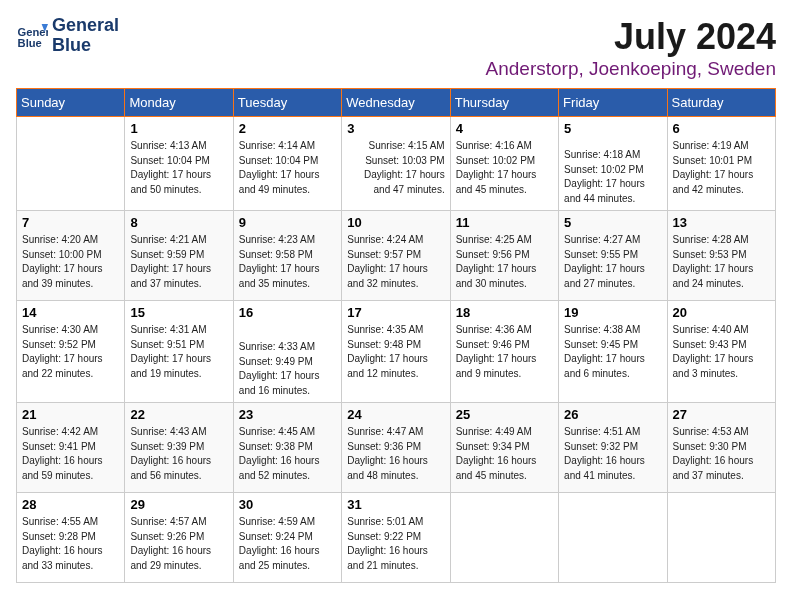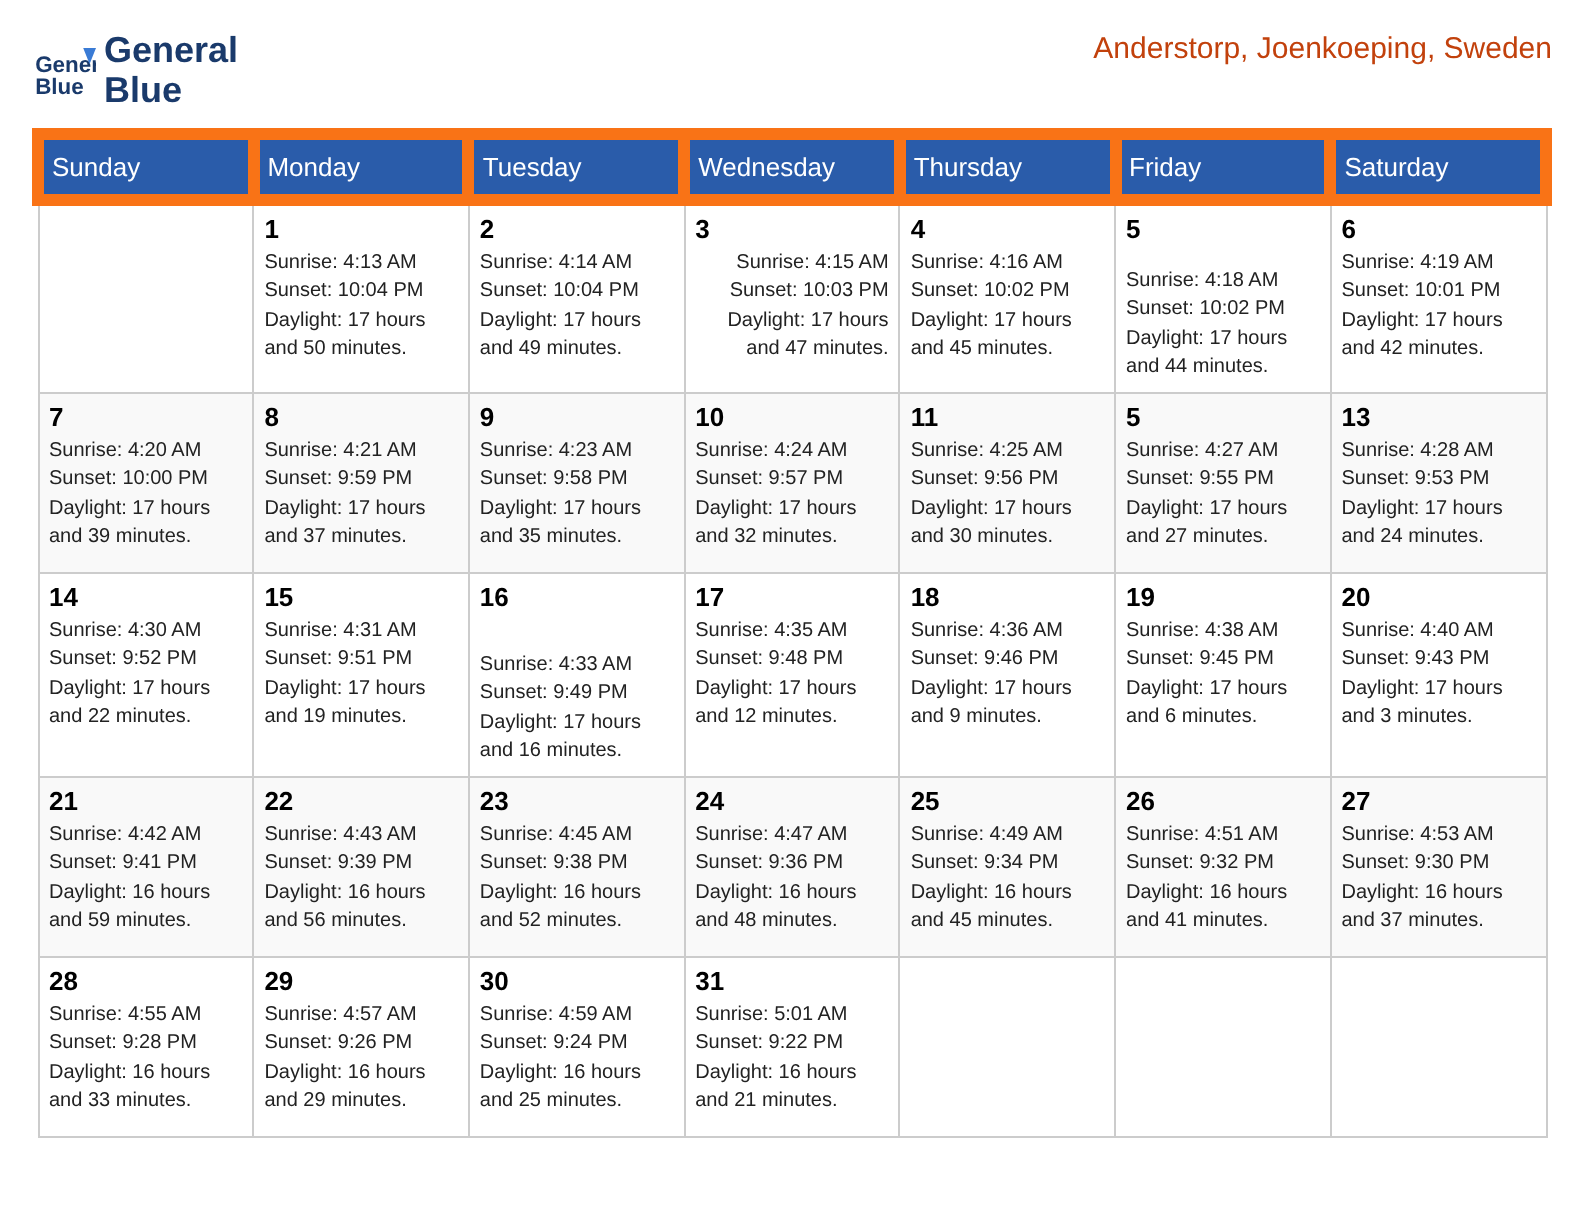--- a/index.html
+++ b/index.html
@@ -33,38 +33,38 @@
     }
     .title-block {
       text-align: right;
     }
     .month-title {
       font-size: 36px;
       font-weight: bold;
       color: #1a1a1a;
     }
     .location-title {
-      font-size: 15px;
-      color: #c2410c;
+      font-size: 19px;
+      color: #701a75;
     }
     table {
       width: 100%;
       border-collapse: collapse;
       font-size: 11px;
     }
     thead tr {
       background-color: #2a5caa;
       color: #fff;
     }
     thead th {
       padding: 6px 4px;
       text-align: left;
       font-size: 13px;
       font-weight: normal;
-      border: 6px solid #f97316;
+      border: 1px solid #f97316;
     }
     tbody tr {
       vertical-align: top;
     }
     tbody td {
       border: 1px solid #ccc;
       padding: 4px 5px;
       height: 90px;
       width: calc(100% / 7);
     }
@@ -100,20 +100,21 @@
       <polygon points="32,5 40,5 36,15" fill="#3a7bd5"></polygon>
     </svg>
     <div>
       <div class="logo-text">
         <div>General</div>
         <div>Blue</div>
       </div>
     </div>
   </div>
   <div class="title-block">
+    <div class="month-title">July 2024</div>
     <div class="location-title">Anderstorp, Joenkoeping, Sweden</div>
   </div>
 </div>
 
 <table>
   <thead>
     <tr>
     <th>Sunday</th>
         <th>Monday</th>
         <th>Tuesday</th>

